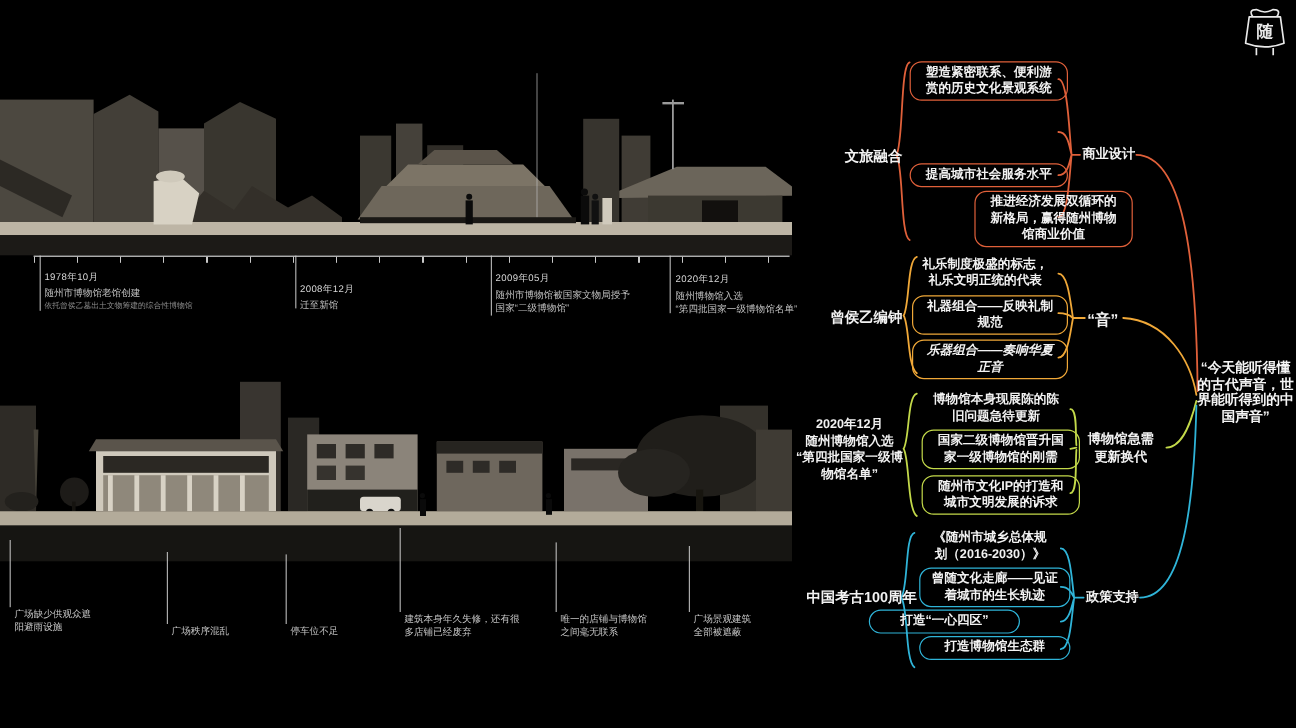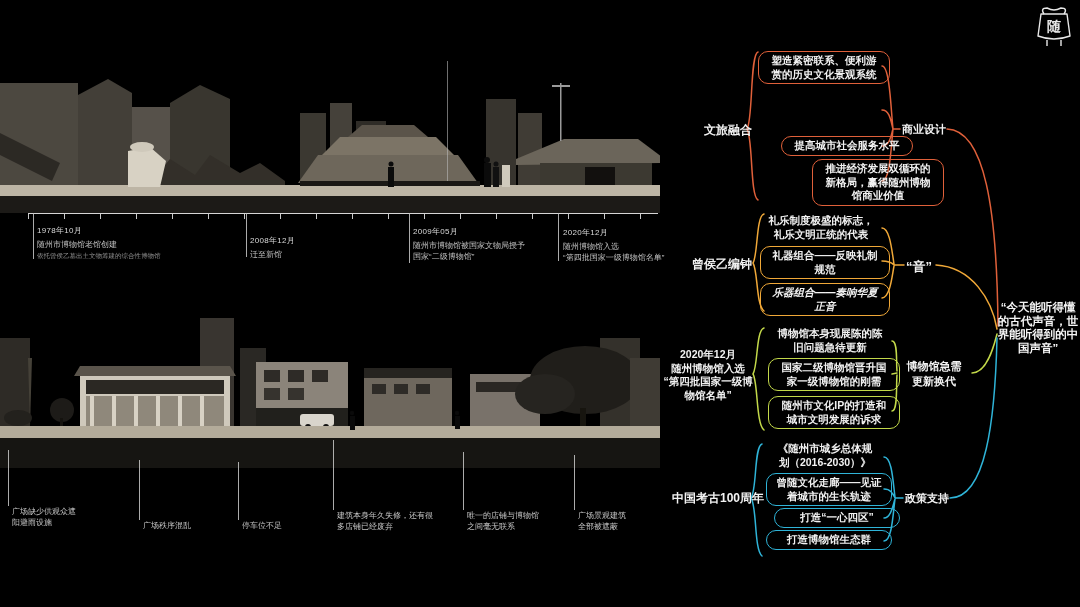--- a/index.html
+++ b/index.html
@@ -199,21 +199,21 @@
   <div class="mm-topic" style="left:704px;top:123px">文旅融合</div>
   <div class="mm-topic" style="left:692px;top:257px">曾侯乙编钟</div>
   <div class="mm-topic mm-topic-block" style="left:656px;top:348px;width:104px">2020年12月
 随州博物馆入选
 “第四批国家一级博
 物馆名单”</div>
   <div class="mm-topic" style="left:672px;top:491px">中国考古100周年</div>
 
   <div class="mm-item mm-box" style="left: 758px; top: 51px; width: 124px; border-color: rgb(224, 96, 58);">塑造紧密联系、便利游
 赏的历史文化景观系统</div>
-  <div class="mm-item mm-box" style="left: 758px; top: 136px; width: 124px; border-color: rgb(224, 96, 58); margin-left: 23px;">提高城市社会服务水平</div>
+  <div class="mm-item mm-box" style="left: 758px; top: 136px; width: 124px; border-color: rgb(224, 96, 58);">提高城市社会服务水平</div>
   <div class="mm-item mm-box" style="left: 788px; top: 159px; width: 124px; border-color: rgb(224, 96, 58); margin-left: 24px;">推进经济发展双循环的
 新格局，赢得随州博物
 馆商业价值</div>
 
   <div class="mm-item" style="left:760px;top:214px;width:122px">礼乐制度极盛的标志，
 礼乐文明正统的代表</div>
   <div class="mm-item mm-box" style="left: 760px; top: 246px; width: 122px; border-color: rgb(240, 168, 56);">礼器组合——反映礼制
 规范</div>
   <div class="mm-item mm-box" style="left: 760px; top: 283px; width: 122px; border-color: rgb(240, 168, 56); font-style: italic;">乐器组合——奏响华夏
 正音</div>
@@ -222,21 +222,21 @@
 旧问题急待更新</div>
   <div class="mm-item mm-box" style="left: 768px; top: 358px; width: 124px; border-color: rgb(195, 217, 74);">国家二级博物馆晋升国
 家一级博物馆的刚需</div>
   <div class="mm-item mm-box" style="left: 768px; top: 396px; width: 124px; border-color: rgb(195, 217, 74);">随州市文化IP的打造和
 城市文明发展的诉求</div>
 
   <div class="mm-item" style="left:766px;top:442px;width:118px">《随州市城乡总体规
 划（2016-2030）》</div>
   <div class="mm-item mm-box" style="left: 766px; top: 473px; width: 118px; border-color: rgb(47, 180, 216);">曾随文化走廊——见证
 着城市的生长轨迹</div>
-  <div class="mm-item mm-box" style="left: 774px; top: 508px; width: 118px; border-color: rgb(47, 180, 216);">打造“一心四区”</div>
+  <div class="mm-item mm-box" style="left: 724px; top: 508px; width: 118px; border-color: rgb(47, 180, 216);">打造“一心四区”</div>
   <div class="mm-item mm-box" style="left: 766px; top: 530px; width: 118px; border-color: rgb(47, 180, 216);">打造博物馆生态群</div>
 
   <div class="mm-conc" style="left:902px;top:122px">商业设计</div>
   <div class="mm-conc" style="left:906px;top:258px;font-size:13px">“音”</div>
   <div class="mm-conc" style="left:898px;top:359px;width:72px">博物馆急需
 更新换代</div>
   <div class="mm-conc" style="left:905px;top:491px">政策支持</div>
 
   <div class="quote">“今天能听得懂
 的古代声音，世

